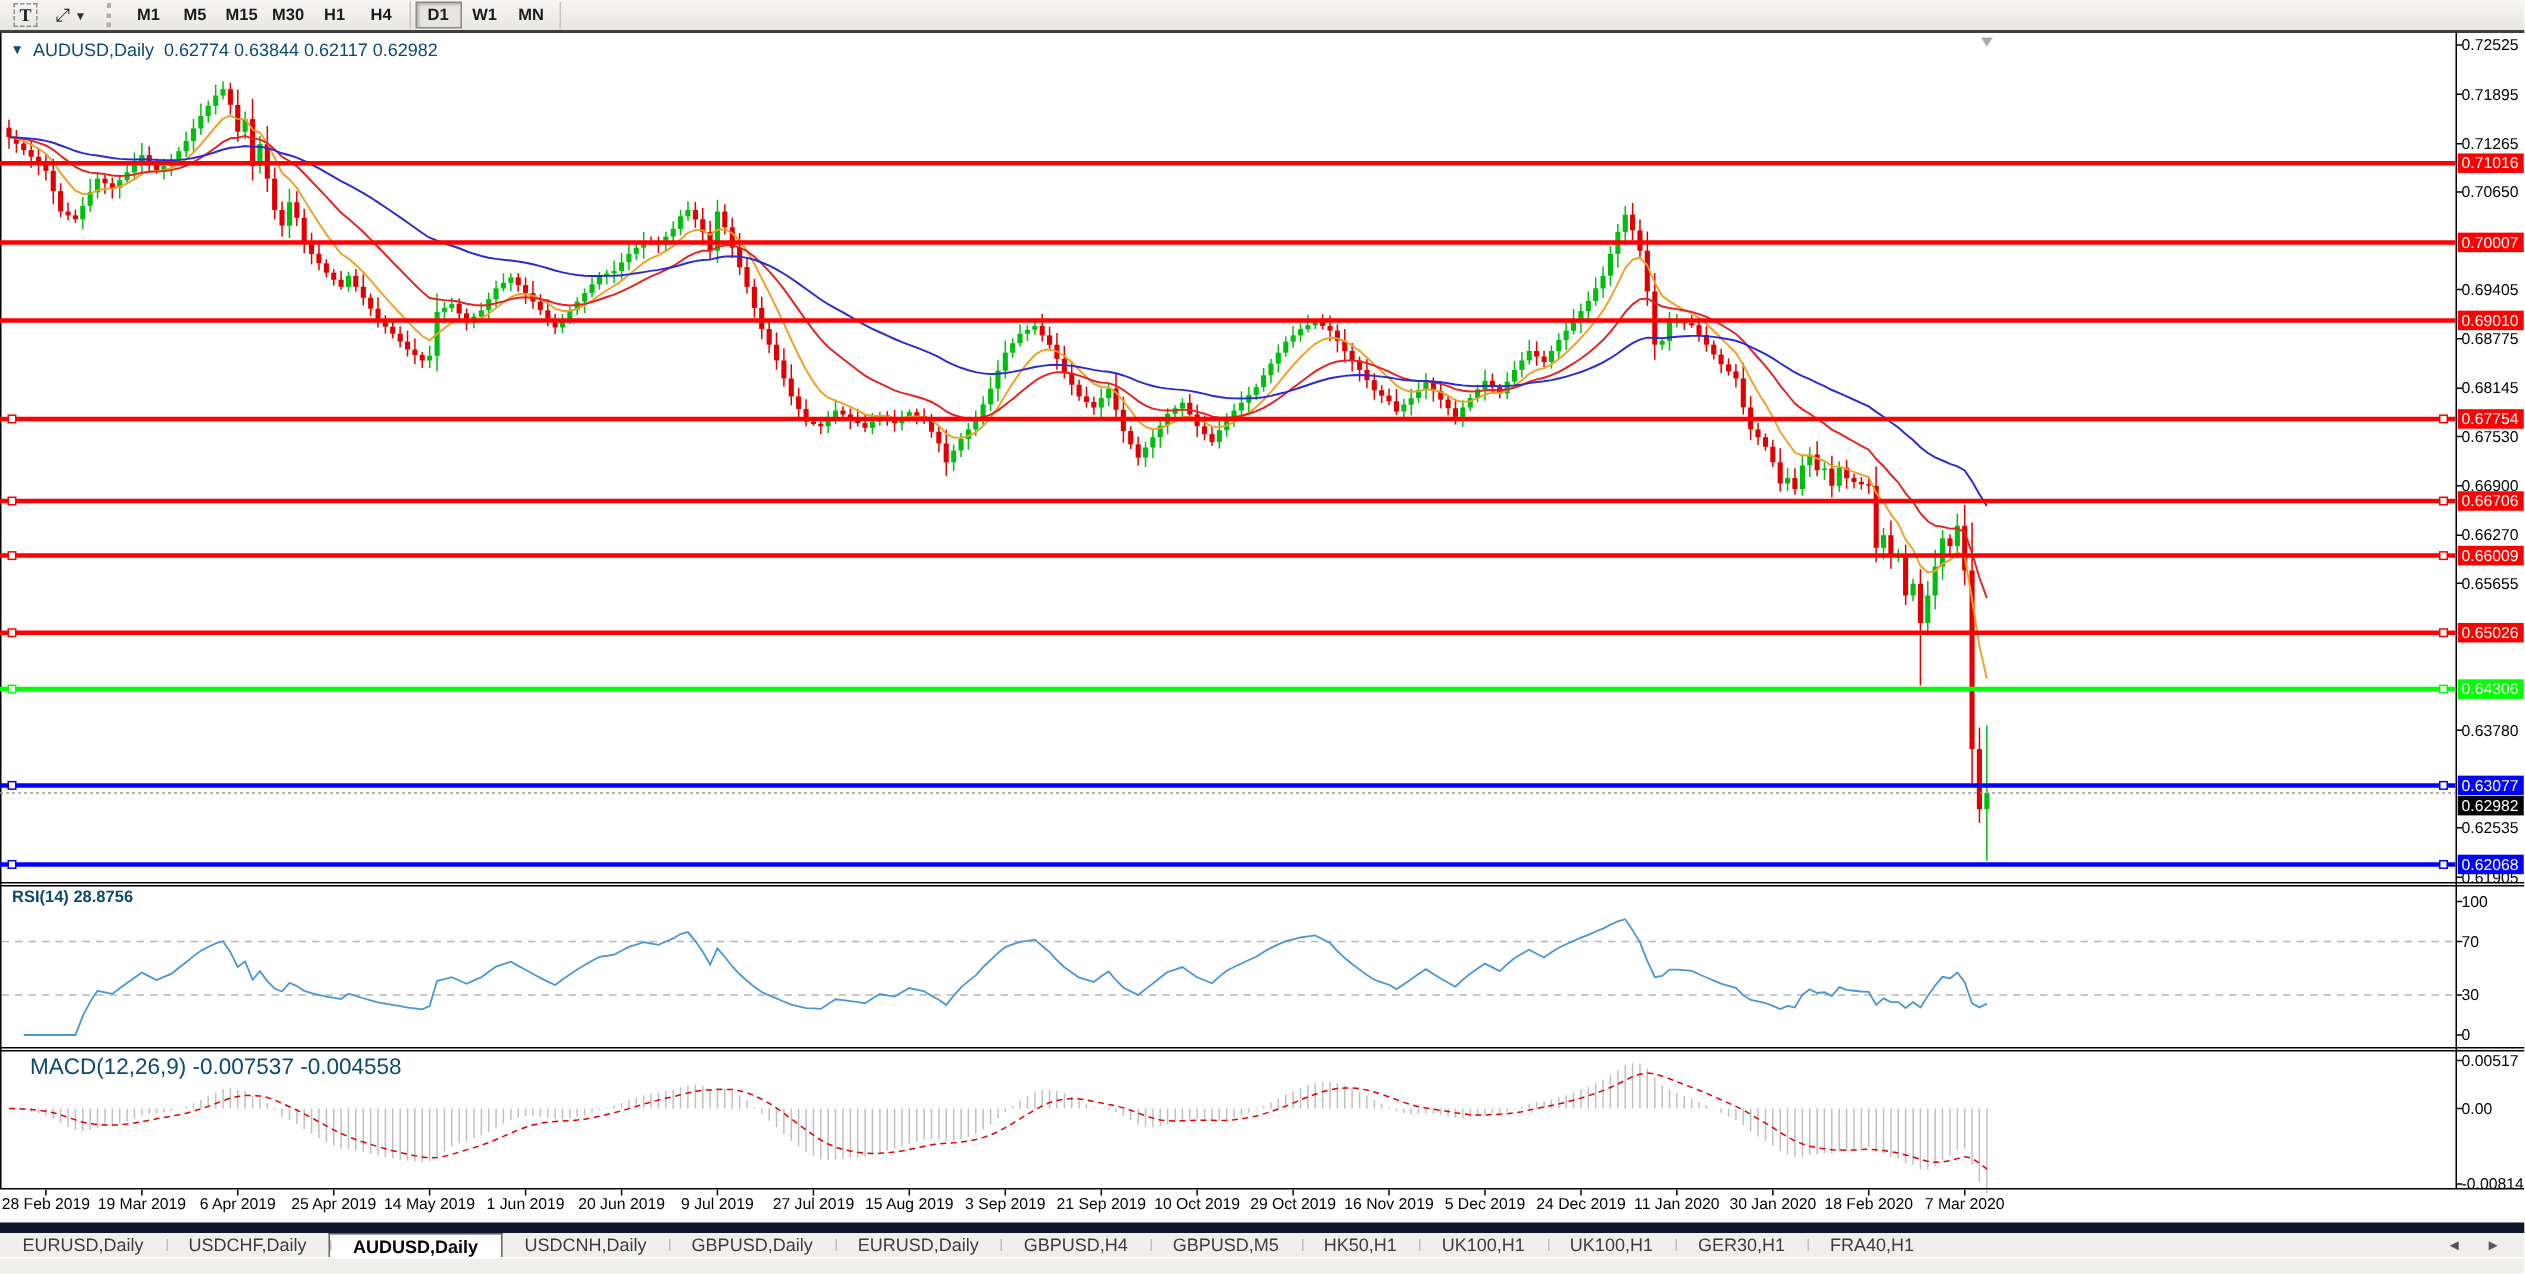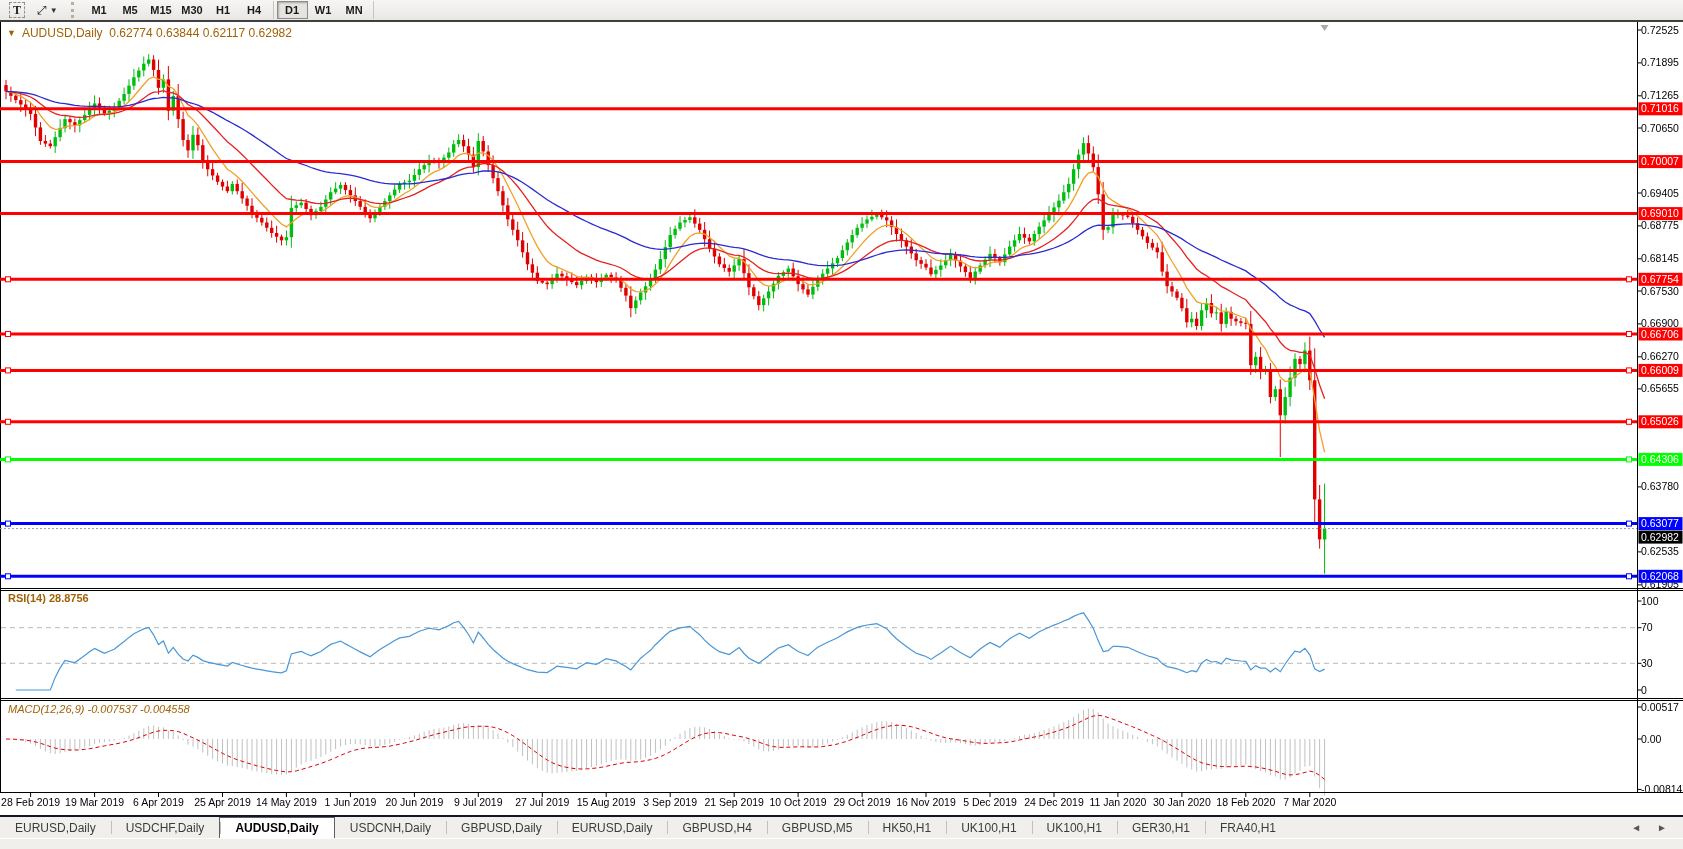--- a/index.html
+++ b/index.html
@@ -13,28 +13,28 @@
   .tbtn{height:18px;min-width:20px;display:flex;align-items:center;justify-content:center;
     font-size:11px;color:#1a1a1a;border:1px solid transparent;padding:0 5px;box-sizing:border-box;cursor:default;}
   .tficon{font-family:"Liberation Serif",serif;font-weight:bold;font-size:12px;line-height:12px;
     border:1px dashed #8f8f8f;padding:1px 3px;color:#222;}
   .caret{font-size:8px;color:#333;margin-left:3px;}
   .grip{width:4px;height:16px;border-left:3px dotted #b3afa9;margin:0 6px 0 7px;}
   .sep{width:1px;height:18px;background:#c7c4bf;margin:0 3px;}
   .tf{width:31px;padding:0;font-weight:bold;}
   .tf.active{background:#e6e4e1;border:1px solid #8e8c88;box-shadow:inset 1px 1px 2px #a9a7a3;}
   
-  .ovl{position:absolute;color:#a16207;white-space:pre;z-index:5;}
+  .ovl{position:absolute;color:#0c4a6e;white-space:pre;z-index:5;}
   #title{left:7px;top:26px;font-size:12px;}
   #title .tri{font-size:9px;margin-right:6px;vertical-align:1px;}
   #rsiLabel{left:8px;top:592px;font-size:11px;font-weight:bold;}
-  #macdLabel{left:8px;top:703px;font-size:11px;font-style:italic;}
+  #macdLabel{left:20px;top:703px;font-size:15px;}
   
   #tabbar{position:absolute;left:0;top:815px;width:100%;height:23px;background:#f0efec;
-    border-top:2px solid #0f172a;display:flex;align-items:stretch;font-size:12px;color:#3c3c3c;
+    border-top:7px solid #0f172a;display:flex;align-items:stretch;font-size:12px;color:#3c3c3c;
     box-sizing:border-box;}
   .tab{display:flex;align-items:center;padding:0 15px;position:relative;cursor:default;}
   .tab + .tab::before{content:"";position:absolute;left:0;top:4px;bottom:4px;width:1px;background:#c2c0bc;}
   .tab.active{background:#fff;border:1px solid #5f5f5f;border-bottom:none;color:#000;font-weight:bold;z-index:2;}
   .tab.active + .tab::before{display:none;}
   #tabnav{margin-left:auto;display:flex;align-items:center;gap:16px;padding:0 16px;color:#555;font-size:10px;}
   #tabnav span{cursor:default;}
   #strip{position:absolute;left:0;top:838px;width:100%;height:11px;background:#f0efec;border-top:1px solid #fff;}
 </style>
 </head>

